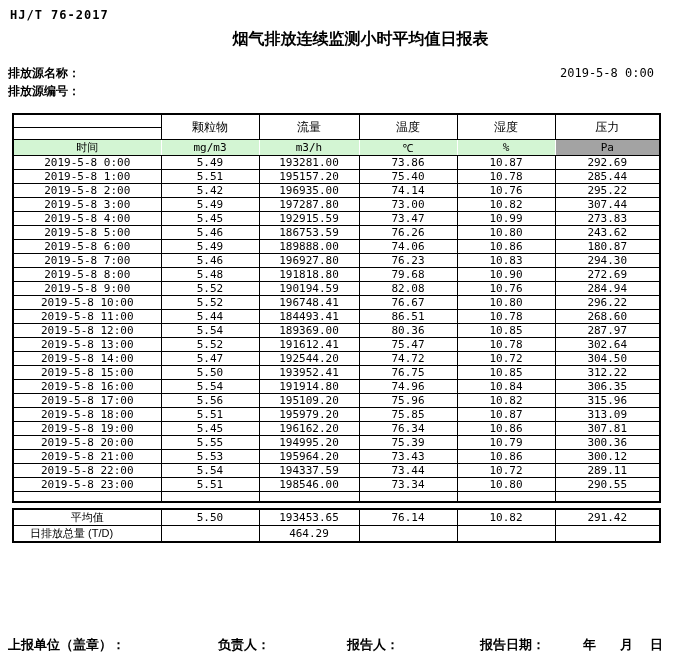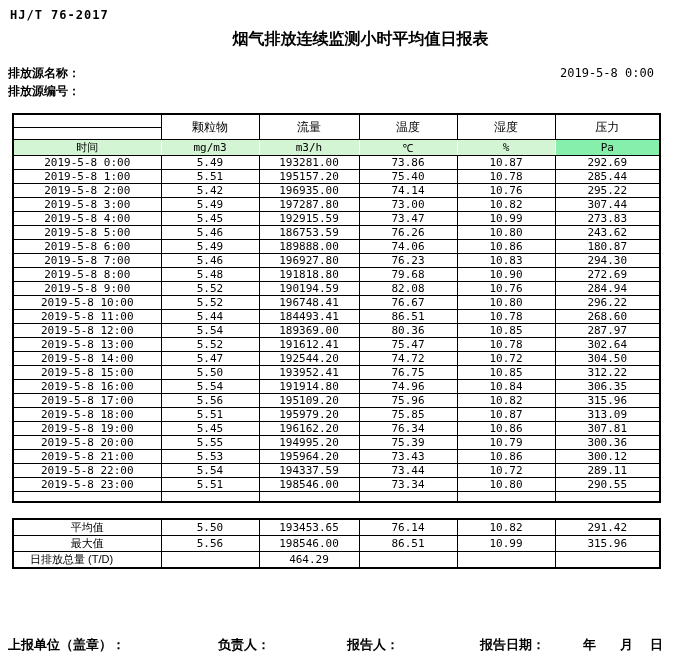--- a/index.html
+++ b/index.html
@@ -15,21 +15,21 @@
   .src-name{top:65px;}
   .src-code{top:83px;}
   .rep-date{position:absolute;top:66px;left:560px;font-size:12px;
     font-family:"DejaVu Sans Mono","Liberation Mono",monospace;}
   .tablewrap{position:absolute;top:113px;left:12px;width:647px;}
   table{border-collapse:collapse;table-layout:fixed;width:647px;
     font-family:"DejaVu Sans Mono","Liberation Mono",monospace;}
   td,th{border:1px solid #000;padding:0;text-align:center;vertical-align:middle;
     font-size:11px;font-weight:normal;overflow:hidden;white-space:nowrap;}
   table.main{border:2px solid #000;}
-  table.summary{border:2px solid #000;margin-top:15px;}
+  table.summary{border:2px solid #000;margin-top:5px;}
   tr.hsplit td{height:11px;border-bottom-color:#000;}
   tr.hsplit2 td{height:11px;}
   th.param{font-size:12px;height:24px;font-family:"Liberation Sans",sans-serif;font-weight:normal;}
   tr.units td{height:15px;background:#d3f5d3;border-left-color:#ffffff;border-right-color:#ffffff;}
   tr.datarow td{height:13px;}
   tr.emptyrow td{height:9px;}
   table.summary td{height:12px;}
   table.summary tr:last-child td.slabel{text-align:left;padding-left:16px;}
   td.slabel{font-family:"Liberation Sans",sans-serif;}
   .footnote{position:absolute;top:619px;left:8px;font-size:12px;font-weight:bold;}
@@ -76,21 +76,21 @@
         </tr>
         <tr class="hsplit2">
           <td></td>
         </tr>
         <tr class="units">
           <td style="background: rgb(211, 245, 211);">时间</td>
           <td style="background: rgb(211, 245, 211);">mg/m3</td>
           <td style="background: rgb(211, 245, 211);">m3/h</td>
           <td style="background: rgb(211, 245, 211);">℃</td>
           <td style="background: rgb(211, 245, 211);">%</td>
-          <td style="background: #86efac;">Pa</td>
+          <td style="background: #a3a3a3;">Pa</td>
         </tr>
       </thead>
       <tbody id="data-rows">
           <tr class="datarow">
             <td>2019-5-8 0:00</td>
             <td>5.49</td>
             <td>193281.00</td>
             <td>73.86</td>
             <td>10.87</td>
             <td>292.69</td>
@@ -304,28 +304,20 @@
       <tbody id="summary-rows">
           <tr>
             <td class="slabel">平均值</td>
             <td>5.50</td>
             <td>193453.65</td>
             <td>76.14</td>
             <td>10.82</td>
             <td>291.42</td>
           </tr>
           <tr>
-            <td class="slabel">最大值</td>
-            <td>5.56</td>
-            <td>198546.00</td>
-            <td>86.51</td>
-            <td>10.99</td>
-            <td>315.96</td>
-          </tr>
-          <tr>
             <td class="slabel">日排放总量 (T/D)</td>
             <td></td>
             <td>464.29</td>
             <td></td>
             <td></td>
             <td></td>
           </tr>
         </tbody>
     </table>
   </div>

